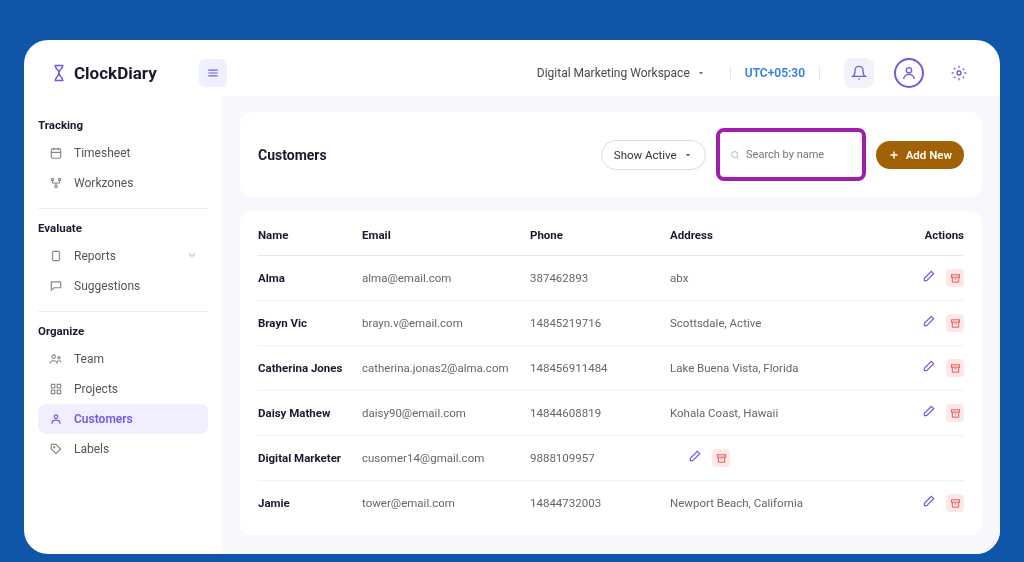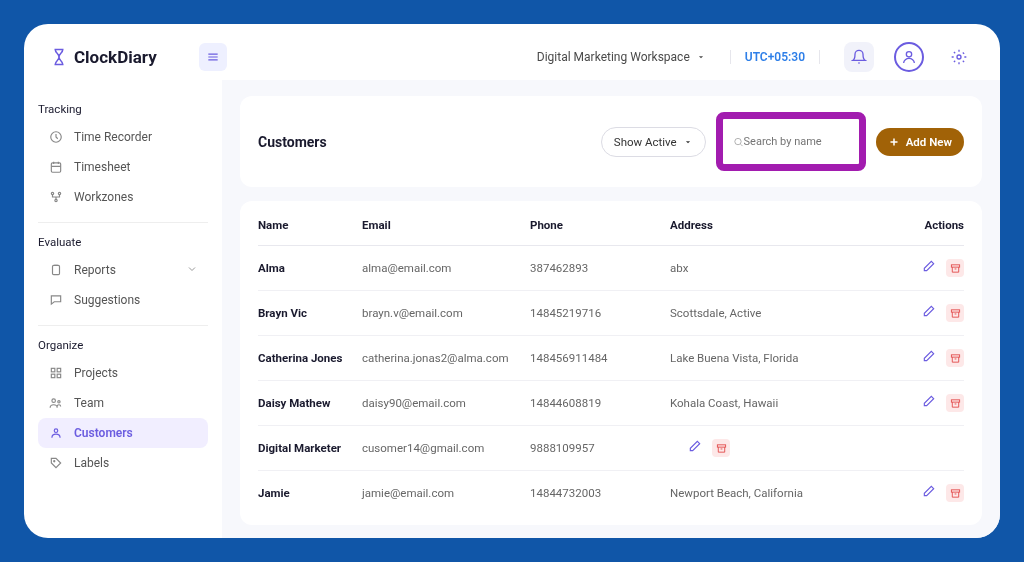--- a/index.html
+++ b/index.html
@@ -1,45 +1,45 @@
 <!DOCTYPE html>
 <html><head>
   <meta charset="utf-8">
   <style>
     * { margin:0; padding:0; box-sizing:border-box; font-family:-apple-system,BlinkMacSystemFont,"Segoe UI",Roboto,sans-serif; }
     body { background:#1056A8; padding:24px; }
-    .app { background:#fff; border-radius:24px; width:976px; height:514px; margin:0 auto; overflow:hidden; }
+    .app { background:#fff; border-radius:24px; width:976px; height:514px; margin:16px auto; overflow:hidden; }
 
     .topbar { display:flex; align-items:center; padding:18px 26px 8px; gap:20px; }
     .logo { display:flex; align-items:center; gap:6px; font-weight:700; font-size:17px; color:#1a1a2e; }
     .logo svg { width:18px; height:18px; }
     .burger { width:28px; height:28px; border-radius:6px; background:#eef0ff; display:flex; align-items:center; justify-content:center; color:#6b5ce0; margin-left:22px; }
     .spacer { flex:1; }
     .ws { font-size:12px; color:#4a4a4a; display:flex; align-items:center; gap:6px; cursor:pointer; }
     .tz { font-size:12px; color:#2e7fe8; font-weight:600; padding:0 14px; border-left:1px solid #e6e6ec; border-right:1px solid #e6e6ec; margin:0 4px; }
     .iconbtn { width:30px; height:30px; border-radius:8px; display:flex; align-items:center; justify-content:center; color:#6b5ce0; cursor:pointer; }
     .iconbtn.bg { background:#f1f2fa; }
     .avatar { width:30px; height:30px; border-radius:50%; border:2px solid #6b5ce0; display:flex; align-items:center; justify-content:center; color:#6b5ce0; }
 
     .body { display:flex; height:calc(100% - 56px); }
     .sidebar { width:198px; padding:10px 14px; }
-    .sect { font-size:11.5px; font-weight:400; color:#1a1a2e; margin:12px 0 6px; }
+    .sect { font-size:11.5px; font-weight:700; color:#1a1a2e; margin:12px 0 6px; }
     .navitem { display:flex; align-items:center; gap:10px; padding:7px 10px; font-size:12px; color:#555; border-radius:8px; cursor:pointer; }
     .navitem .ico { width:16px; height:16px; color:#888; display:flex; align-items:center; justify-content:center;}
     .navitem .chev { margin-left:auto; color:#999; }
     .navitem.active { background:#f1eeff; color:#6b5ce0; font-weight:600; }
     .navitem.active .ico { color:#6b5ce0; }
     .hr { height:1px; background:#eee; margin:10px 0; }
 
     .main { flex:1; background:#f7f8fc; padding:16px 18px; overflow-y:auto; }
     .card { background:#fff; border-radius:12px; margin-bottom:14px; }
     .hdr { display:flex; align-items:center; padding:16px 18px; gap:10px; }
     .title { font-size:14px; font-weight:700; color:#1a1a2e; }
     .showbtn { margin-left:auto; display:flex; align-items:center; gap:6px; padding:7px 12px; border:1px solid #dcdce4; border-radius:18px; font-size:11.5px; color:#333; cursor:pointer;justify-content:center; }
-    .search { display:flex; align-items:center; padding:16px 10px; border:7px solid #a21caf; border-radius:8px; width:150px; }
+    .search { display:flex; align-items:center; gap:6px; padding:16px 10px; border:4px solid #a21caf; border-radius:8px; width:150px; }
     .search input { border:none; outline:none; font-size:11px; width:100%; }
     .addbtn { display:flex; align-items:center; gap:6px; padding:7px 12px; background:#a16207; color:#fff; border:none; border-radius:18px; font-size:11.5px; font-weight:600; cursor:pointer; }
 
     .tbl { padding:4px 18px 10px; }
     .row { display:flex; align-items:center; padding:13px 0; border-bottom:1px solid #f0f0f4; font-size:11.5px; }
     .row.head { font-weight:700; color:#1a1a2e; border-bottom:1px solid #e8e8ee;}
     .row:last-child{border-bottom:none;}
     .c-name { width:104px; font-weight:700; color:#1a1a2e;}
     .row:not(.head) .c-name{font-weight:700;}
     .c-email { width:168px; color:#666;}
@@ -92,29 +92,20 @@
         </svg>
     </div>
   </div>
 
   <div class="body">
     <div class="sidebar">
       <div class="sect">Tracking</div>
       <div class="navitem">
           <span class="ico">
             <svg width="14" height="14" viewBox="0 0 24 24" fill="none" stroke="currentColor" stroke-width="2">
-              <circle cx="12" cy="12" r="9"></circle>
-              <path d="M12 7v5l3 3"></path>
-            </svg>
-          </span>
-          <span>Time Recorder</span>
-        </div>
-      <div class="navitem">
-          <span class="ico">
-            <svg width="14" height="14" viewBox="0 0 24 24" fill="none" stroke="currentColor" stroke-width="2">
               <rect x="4" y="5" width="16" height="16" rx="2"></rect>
               <path d="M8 3v4m8-4v4M4 11h16"></path>
             </svg>
           </span>
           <span>Timesheet</span>
         </div>
       <div class="navitem">
           <span class="ico">
             <svg width="14" height="14" viewBox="0 0 24 24" fill="none" stroke="currentColor" stroke-width="2">
               <circle cx="6" cy="6" r="2"></circle>
@@ -145,37 +136,37 @@
               <path d="M4 5h16v10H9l-5 4V5z"></path>
             </svg>
           </span>
           <span>Suggestions</span>
         </div>
       <div class="hr"></div>
       <div class="sect">Organize</div>
       <div class="navitem">
           <span class="ico">
             <svg width="14" height="14" viewBox="0 0 24 24" fill="none" stroke="currentColor" stroke-width="2">
+              <circle cx="8" cy="8" r="3"></circle>
+              <circle cx="17" cy="10" r="2"></circle>
+              <path d="M2 20c0-3 3-5 6-5s6 2 6 5m0-2c0-2 2-3 3-3s3 1 3 3"></path>
+            </svg>
+          </span>
+          <span>Team</span>
+        </div>
+      <div class="navitem">
+          <span class="ico">
+            <svg width="14" height="14" viewBox="0 0 24 24" fill="none" stroke="currentColor" stroke-width="2">
               <rect x="4" y="4" width="6" height="6"></rect>
               <rect x="14" y="4" width="6" height="6"></rect>
               <rect x="4" y="14" width="6" height="6"></rect>
               <rect x="14" y="14" width="6" height="6"></rect>
             </svg>
           </span>
           <span>Projects</span>
-        </div>
-      <div class="navitem">
-          <span class="ico">
-            <svg width="14" height="14" viewBox="0 0 24 24" fill="none" stroke="currentColor" stroke-width="2">
-              <circle cx="8" cy="8" r="3"></circle>
-              <circle cx="17" cy="10" r="2"></circle>
-              <path d="M2 20c0-3 3-5 6-5s6 2 6 5m0-2c0-2 2-3 3-3s3 1 3 3"></path>
-            </svg>
-          </span>
-          <span>Team</span>
         </div>
       <div class="navitem active">
           <span class="ico">
             <svg width="14" height="14" viewBox="0 0 24 24" fill="none" stroke="currentColor" stroke-width="2">
               <circle cx="12" cy="8" r="3"></circle>
               <path d="M5 20c0-4 3-6 7-6s7 2 7 6"></path>
             </svg>
           </span>
           <span>Customers</span>
         </div>
@@ -304,21 +295,21 @@
                 <span class="ar">
                   <svg width="11" height="11" viewBox="0 0 24 24" fill="none" stroke="currentColor" stroke-width="2">
                     <rect x="3" y="4" width="18" height="5"></rect>
                     <path d="M5 9v11h14V9M10 13h4"></path>
                   </svg>
                 </span>
               </div>
             </div>
             <div class="row">
               <div class="c-name">Jamie</div>
-              <div class="c-email">jamie@email.com</div>
+              <div class="c-email">tower@email.com</div>
               <div class="c-phone">14844732003</div>
               <div class="c-addr">Newport Beach, California</div>
               <div class="c-act">
                 <span class="ed"><svg width="14" height="14" viewBox="0 0 24 24" fill="none" stroke="currentColor" stroke-width="2">
                     <path d="M4 20h4L20 8l-4-4L4 16v4z"></path>
                   </svg></span>
                 <span class="ar">
                   <svg width="11" height="11" viewBox="0 0 24 24" fill="none" stroke="currentColor" stroke-width="2">
                     <rect x="3" y="4" width="18" height="5"></rect>
                     <path d="M5 9v11h14V9M10 13h4"></path>

